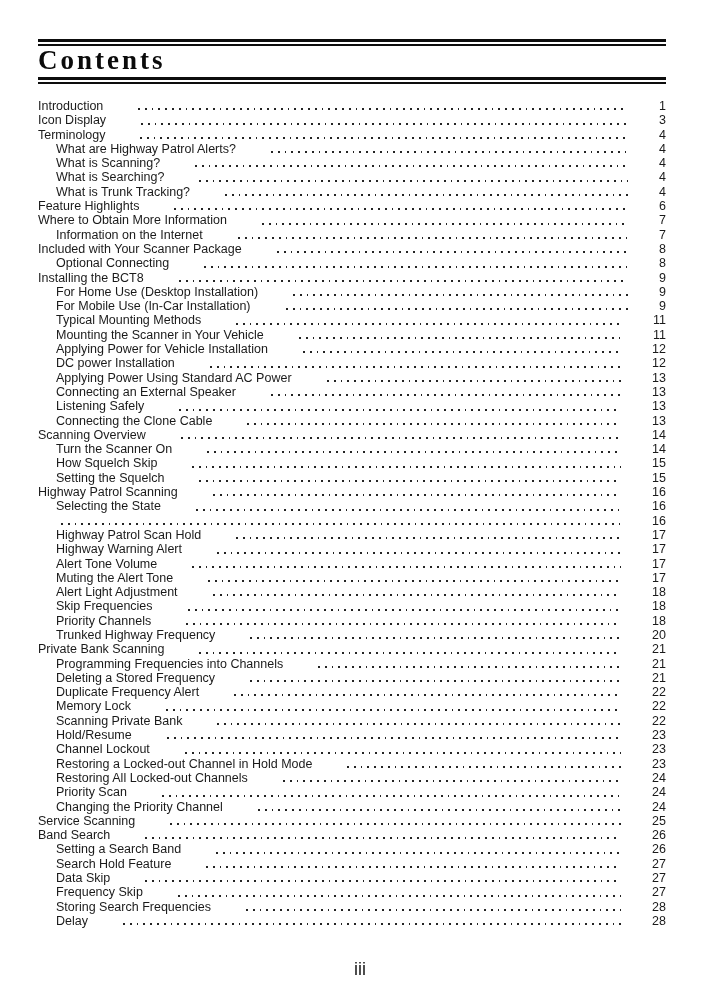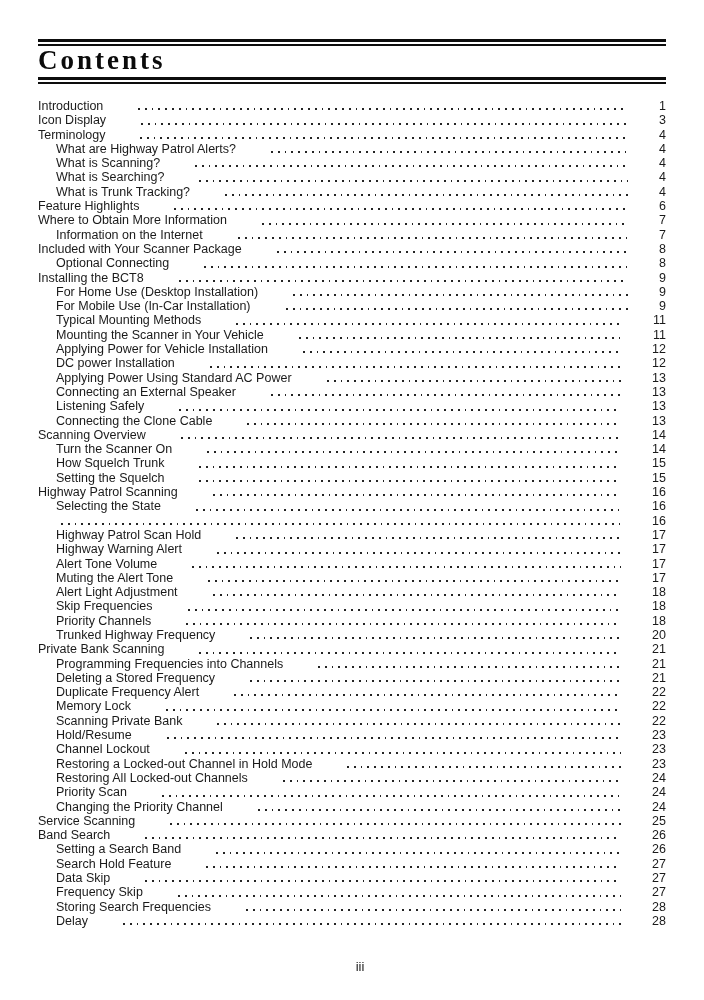--- a/index.html
+++ b/index.html
@@ -75,21 +75,21 @@
   .toc-page {
     flex: 0 0 auto;
     text-align: right;
   }
   .footer {
     position: absolute;
     left: 16px;
     right: 0;
     top: 959px;
     text-align: center;
-    font-size: 13px;
+    font-size: 18px;
     color: #1a1a1a;
   }
 </style>
 </head>
 <body>
 
 <div class="page">
   <div class="content">
     <div class="double-rule"></div>
     <h1 class="title">Contents</h1>
@@ -240,21 +240,21 @@
     <span class="toc-page">14</span>
   </div>
 
   <div class="toc-row indent">
     <span class="toc-label">Turn the Scanner On</span>
     <span class="leader"></span>
     <span class="toc-page">14</span>
   </div>
 
   <div class="toc-row indent">
-    <span class="toc-label">How Squelch Trunk</span>
+    <span class="toc-label">How Squelch Skip</span>
     <span class="leader"></span>
     <span class="toc-page">15</span>
   </div>
 
   <div class="toc-row indent">
     <span class="toc-label">Setting the Squelch</span>
     <span class="leader"></span>
     <span class="toc-page">15</span>
   </div>
 

